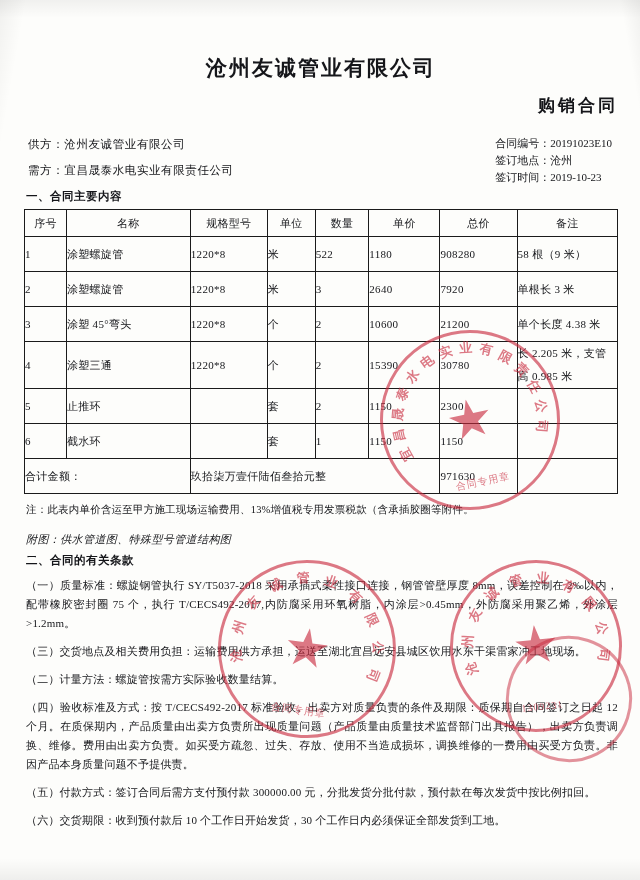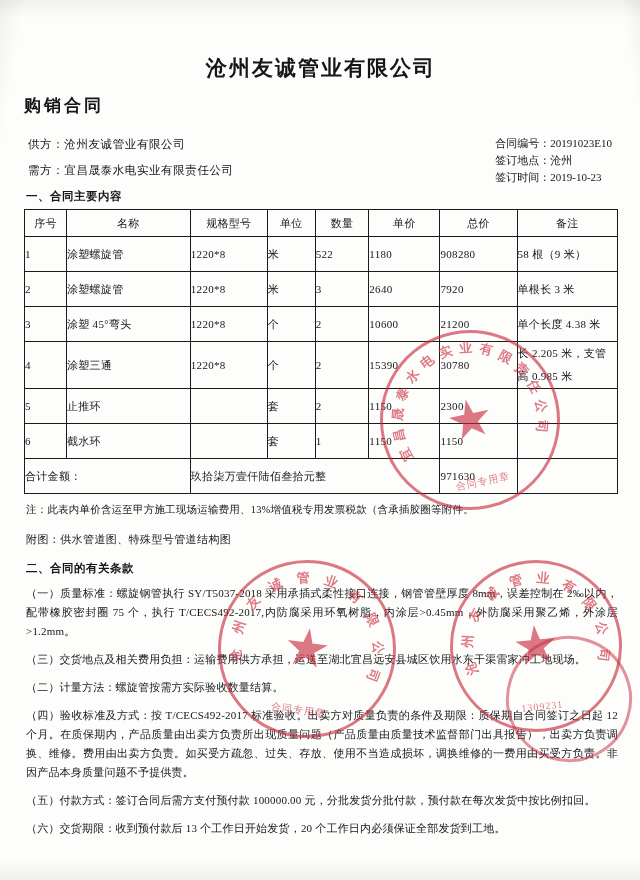--- a/index.html
+++ b/index.html
@@ -42,21 +42,21 @@
   }
   .doc-title {
     text-align: center;
     font-size: 21px;
     font-weight: bold;
     letter-spacing: 2px;
     color: #15161a;
     margin-top: 36px;
   }
   .doc-subtitle {
-    text-align: left;
+    text-align: right;
     font-size: 17px;
     font-weight: bold;
     letter-spacing: 3px;
     color: #15161a;
     margin-top: 12px;
   }
   .parties {
     position: relative;
     margin-top: 20px;
     font-size: 11.5px;
@@ -118,26 +118,27 @@
     line-height: 17px;
     margin: 7px 0 0 2px;
     color: #15161a;
     letter-spacing: 0.2px;
   }
   .attach-line {
     font-size: 11px;
     margin: 14px 0 0 2px;
     color: #15161a;
     letter-spacing: 0.4px;
+    font-style: italic;
   }
   .clause-heading {
     font-size: 11.5px;
     font-weight: bold;
     color: #15161a;
-    margin: 14px 0 8px 2px;
+    margin: 6px 0 8px 2px;
     letter-spacing: 0.5px;
   }
   .clause {
     font-size: 11px;
     line-height: 19px;
     color: #15161a;
     margin: 0 0 9px 2px;
     text-align: justify;
     letter-spacing: 0.2px;
   }
@@ -409,20 +410,20 @@
     <div class="clause">
       <span>（三）交货地点及相关费用负担：</span><span>运输费用供方承担，运送至湖北宜昌远安县城区饮用水东干渠雷家冲工地现场。</span>
     </div>
     <div class="clause">
       <span>（二）计量方法：</span><span>螺旋管按需方实际验收数量结算。</span>
     </div>
     <div class="clause">
       <span>（四）验收标准及方式：</span><span>按 T/CECS492-2017 标准验收。出卖方对质量负责的条件及期限：质保期自合同签订之日起 12 个月。在质保期内，产品质量由出卖方负责所出现质量问题（产品质量由质量技术监督部门出具报告），出卖方负责调换、维修。费用由出卖方负责。如买受方疏忽、过失、存放、使用不当造成损坏，调换维修的一费用由买受方负责。非因产品本身质量问题不予提供责。</span>
     </div>
     <div class="clause">
-      <span>（五）付款方式：</span><span>签订合同后需方支付预付款 100000.00 元，分批发货分批付款，预付款在每次发货中按比例扣回。</span>
-    </div>
-    <div class="clause">
-      <span>（六）交货期限：</span><span>收到预付款后 13 个工作日开始发货，20 个工作日内必须保证全部发货到工地。</span>
+      <span>（五）付款方式：</span><span>签订合同后需方支付预付款 300000.00 元，分批发货分批付款，预付款在每次发货中按比例扣回。</span>
+    </div>
+    <div class="clause">
+      <span>（六）交货期限：</span><span>收到预付款后 10 个工作日开始发货，30 个工作日内必须保证全部发货到工地。</span>
     </div>
 
   </div>
 </div>
 
 </body></html>

